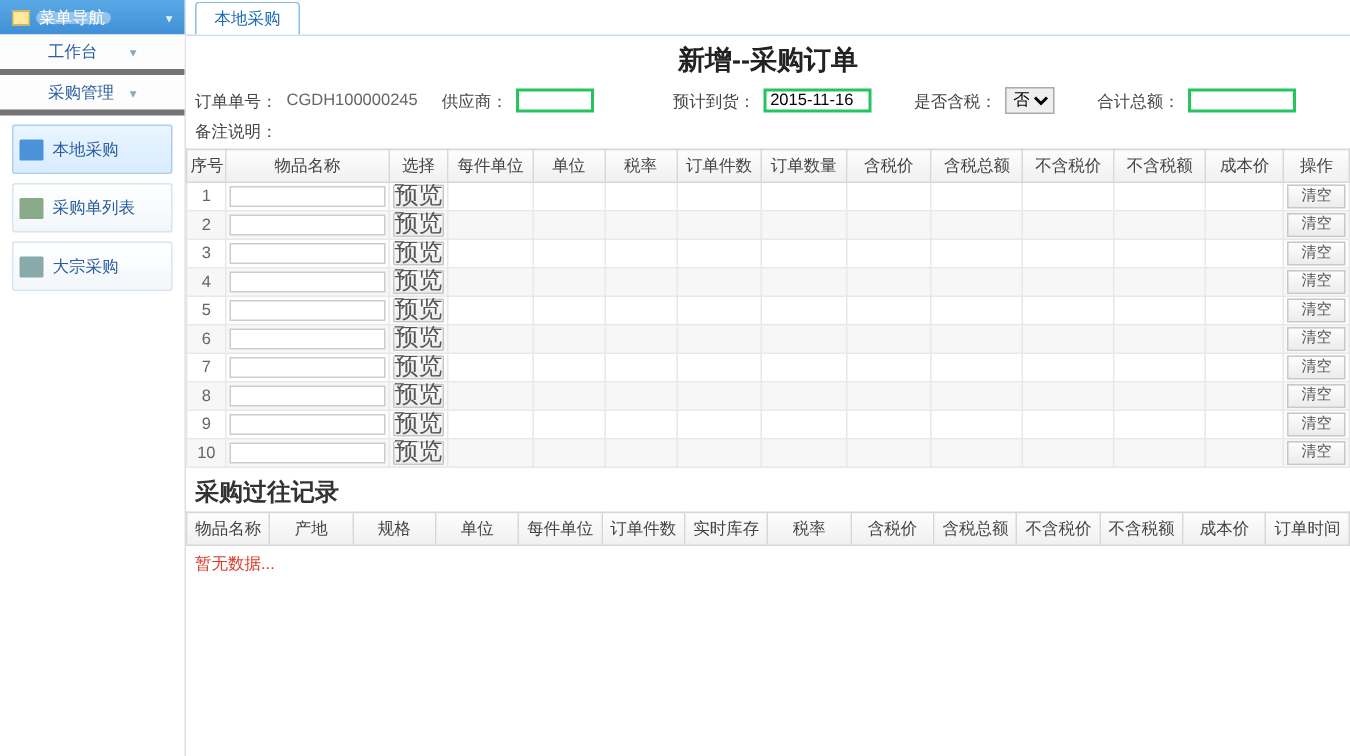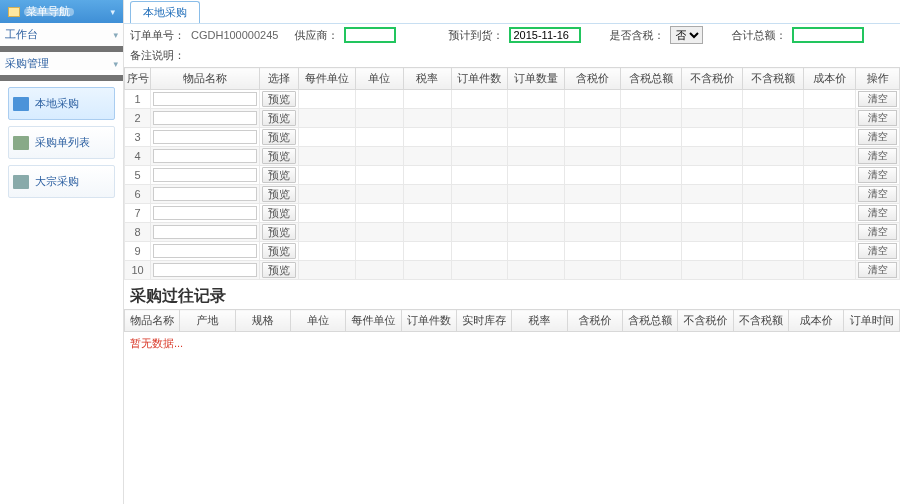--- a/index.html
+++ b/index.html
@@ -4,21 +4,21 @@
 <style>
 * { margin: 0; padding: 0; box-sizing: border-box; }
 body { font-family: "Microsoft YaHei", Arial, sans-serif; font-size: 11px; color: #333; background: #fff; }
 .app { width: 900px; height: 504px; display: flex; overflow: hidden; }
 .banner { height: 34px; background: linear-gradient(to bottom, #a8d8f8 0%, #6eb9ed 30%, #3f9fe6 50%, #e8f3fc 80%, #fff 100%); border-bottom: 1px solid #b8d8f0; position: relative; }
 .banner::before { content:""; position:absolute; top:8px; left:24px; width:50px; height:8px; background: rgba(255,255,255,0.4); border-radius: 4px; }
 .body { flex:1; display:flex; overflow:hidden; }
 .sidebar { width: 124px; background:#fff; border-right:1px solid #e0e0e0; display:flex; flex-direction:column; }
 .nav-head { background: linear-gradient(#5aa9e6,#3f8fd6); color:#fff; font-size:11px; padding:4px 8px; display:flex; align-items:center; gap:4px; }
 .nav-head .chev { margin-left:auto; font-size:9px; color:#dff0ff; }
-.nav-item { background:#fdfdfd; color:#2a5ea0; font-size:11px; padding:4px 5px; border-bottom:6px solid #737373; display:flex; align-items:center; gap:4px; cursor:pointer; }
+.nav-item { background:#fdfdfd; color:#2a5ea0; font-size:11px; padding:4px 32px; border-bottom:4px solid #737373; display:flex; align-items:center; gap:4px; cursor:pointer; }
 .nav-item .chev { margin-left:auto; font-size:9px; color:#8ab; }
 .side-btn { margin:6px 8px 0; padding:8px 4px; border:1px solid #d8e4f0; background:linear-gradient(#fff,#f3f7fb); display:flex; align-items:center; gap:6px; font-size:11px; color:#2a5ea0; cursor:pointer; border-radius:2px; }
 .side-btn.active { background:linear-gradient(#eaf5ff,#d8ecff); border-color:#aacdf0; }
 .side-icon { width:16px; height:14px; display:inline-block; background:#4b93d9; position:relative; border-radius:1px; }
 .side-icon.cart { background:#8aa; }
 .side-icon.list { background:#8a8; }
 .main { flex:1; display:flex; flex-direction:column; overflow:hidden; }
 .tabbar { display:flex; align-items:flex-end; height:24px; padding-left:6px; border-bottom:1px solid #c8dff2; }
 .tab { border:1px solid #8abde8; border-bottom:none; padding:3px 12px; font-size:11px; color:#1a6ab8; background:#fff; border-radius:3px 3px 0 0; cursor:pointer; }
 .content { flex:1; overflow:auto; }
@@ -28,21 +28,21 @@
 .formline .val { color:#666; margin-right:10px; }
 .formline input[type=text]{ border:2px solid #22c55e; height:16px; padding:0 2px; font-size:11px; width:72px; }
 .formline select{ border:1px solid #aaa; height:18px; font-size:11px; }
 .remark { padding:2px 6px 4px; font-size:11px; color:#444; }
 table { border-collapse:collapse; width:100%; table-layout:fixed; }
 .grid th { background:linear-gradient(#fdfdfd,#f0f0f0); border:1px solid #d8d8d8; font-weight:normal; font-size:11px; color:#444; padding:3px 2px; text-align:center; white-space:nowrap; overflow:hidden; }
 .grid td { border:1px solid #e8e8e8; font-size:11px; padding:1px 2px; height:18px; text-align:center; color:#555; background:#fff; }
 .grid tr:nth-child(even) td { background:#f7f7f7; }
 .grid td.seq { width:22px; color:#666; }
 .grid td input { width:100%; border:1px solid #ccc; height:14px; font-size:10px; padding:0 2px; }
-.scan-btn { display:inline-block; width:100%; border:1px solid #c8c8c8; background:linear-gradient(#fdfdfd,#ececec); font-size:11px; color:#555; cursor:pointer; height:16px; line-height:14px; border-radius:1px; }
+.scan-btn { display:inline-block; width:100%; border:1px solid #c8c8c8; background:linear-gradient(#fdfdfd,#ececec); font-size:16px; color:#555; cursor:pointer; height:16px; line-height:14px; border-radius:1px; }
 .clear-btn { display:inline-block; width:100%; border:1px solid #c8c8c8; background:linear-gradient(#fdfdfd,#ececec); font-size:10px; color:#555; cursor:pointer; height:16px; line-height:14px; }
 .section-head { font-size:16px; color:#333; padding:6px 6px 2px; font-weight:bold; }
 .history th { background:linear-gradient(#fdfdfd,#f0f0f0); border:1px solid #d8d8d8; font-weight:normal; font-size:11px; color:#444; padding:3px 2px; text-align:center; white-space:nowrap; overflow:hidden; }
 .nodata { color:#d93a2a; font-size:11px; padding:4px 6px; }
 .folder-icon { width:12px; height:10px; background:#ffe8a0; border:1px solid #d8b050; display:inline-block; margin-right:2px; }
 </style>
 </head>
 <body>
 
 <div class="app">
@@ -74,20 +74,21 @@
         <span class="side-icon cart"></span>
         <span>大宗采购</span>
       </div>
     </div>
 
     <div class="main">
       <div class="tabbar">
         <div class="tab">本地采购</div>
       </div>
       <div class="content">
+        <div class="title">新增--采购订单</div>
         <div class="formline">
           <span class="lbl">订单单号：</span>
           <span class="val">CGDH100000245</span>
           <span class="lbl">供应商：</span>
           <input type="text" style="width: 52px;">
           <span style="flex:0 0 40px"></span>
           <span class="lbl">预计到货：</span>
           <input type="text" value="2015-11-16" style="">
           <span style="flex:0 0 16px"></span>
           <span class="lbl">是否含税：</span>

